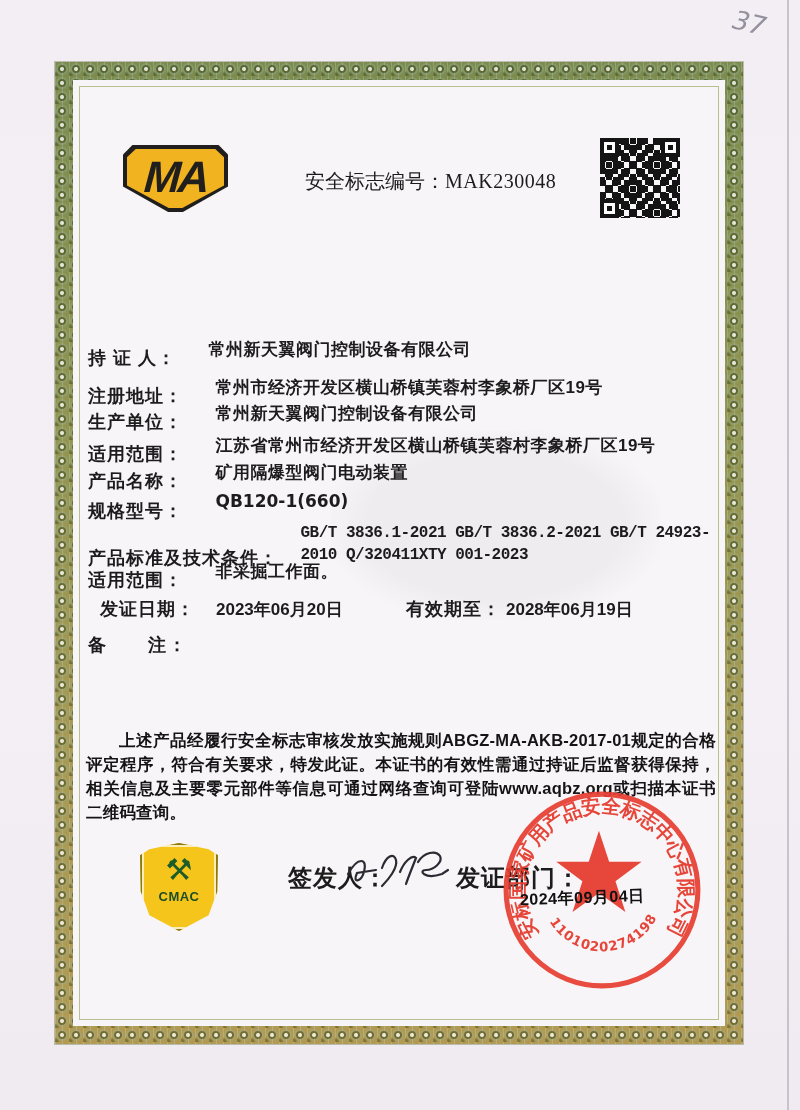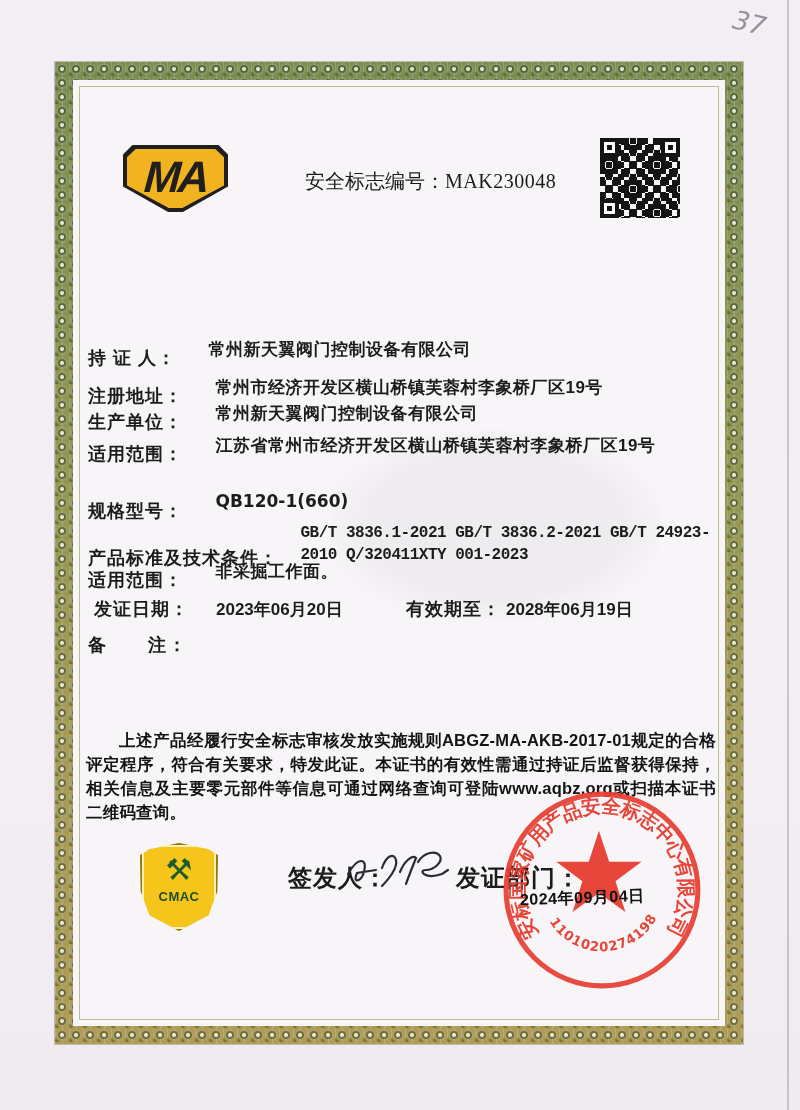--- a/index.html
+++ b/index.html
@@ -60,21 +60,21 @@
   .row .val{display:inline-block;font-weight:bold;font-size:17px;margin-left:28px;vertical-align:top;letter-spacing:.5px;}
   .r0{top:338px}.r1{top:376px}.r2{top:402px}.r3{top:434px}.r4{top:461px}.r5{top:491px}
   .r6{top:522px}.r7{top:560px}
   .r5 .val{font-family:"DejaVu Sans",sans-serif;letter-spacing:0;}
   .r6 .val{margin-left:18px;width:420px;white-space:normal;
     font-family:"Liberation Mono",monospace;font-size:16px;line-height:22px;letter-spacing:-0.5px;}
   .r6 .lab{margin-top:24px;}
   .dates{position:absolute;left:88px;top:597px;width:600px;font-weight:bold;white-space:nowrap;}
   .dates .lab{font-size:18px;letter-spacing:1px;}
   .dates .val{font-size:17px;}
-  .dates .d1l{position:absolute;left:6px;top:0}.dates .d1v{position:absolute;left:128px;top:1px}
+  .dates .d1l{position:absolute;left:12px;top:0}.dates .d1v{position:absolute;left:128px;top:1px}
   .dates .d2l{position:absolute;left:318px;top:0}.dates .d2v{position:absolute;left:418px;top:1px}
   .remark{position:absolute;left:88px;top:633px;font-weight:bold;font-size:18px;letter-spacing:2px;}
 
   .statement{position:absolute;left:86px;top:728px;width:630px;
     font-weight:bold;font-size:16.5px;line-height:24px;text-align:justify;
     text-indent:2em;color:#141414;letter-spacing:.2px;margin:0;}
 
   
   .cmac{position:absolute;left:140px;top:843px;width:78px;height:88px;}
   .cmac .sh{position:absolute;inset:0;background:#f5c51c;border:2px solid #8a7a14;box-sizing:border-box;
@@ -139,20 +139,24 @@
     <span class="lab">注册地址：</span>
     <span class="val">常州市经济开发区横山桥镇芙蓉村李象桥厂区19号</span>
   </div>
   <div class="row r2">
     <span class="lab">生产单位：</span>
     <span class="val">常州新天翼阀门控制设备有限公司</span>
   </div>
   <div class="row r3">
     <span class="lab">适用范围：</span>
     <span class="val">江苏省常州市经济开发区横山桥镇芙蓉村李象桥厂区19号</span>
+  </div>
+  <div class="row r4">
+    <span class="lab">产品名称：</span>
+    <span class="val">矿用隔爆型阀门电动装置</span>
   </div>
   <div class="row r5">
     <span class="lab">规格型号：</span>
     <span class="val">QB120-1(660)</span>
   </div>
   <div class="row r6">
     <span class="lab">产品标准及技术条件：</span>
     <span class="val">GB/T 3836.1-2021 GB/T 3836.2-2021 GB/T 24923-2010 Q/320411XTY 001-2023</span>
   </div>
   <div class="row r7">

